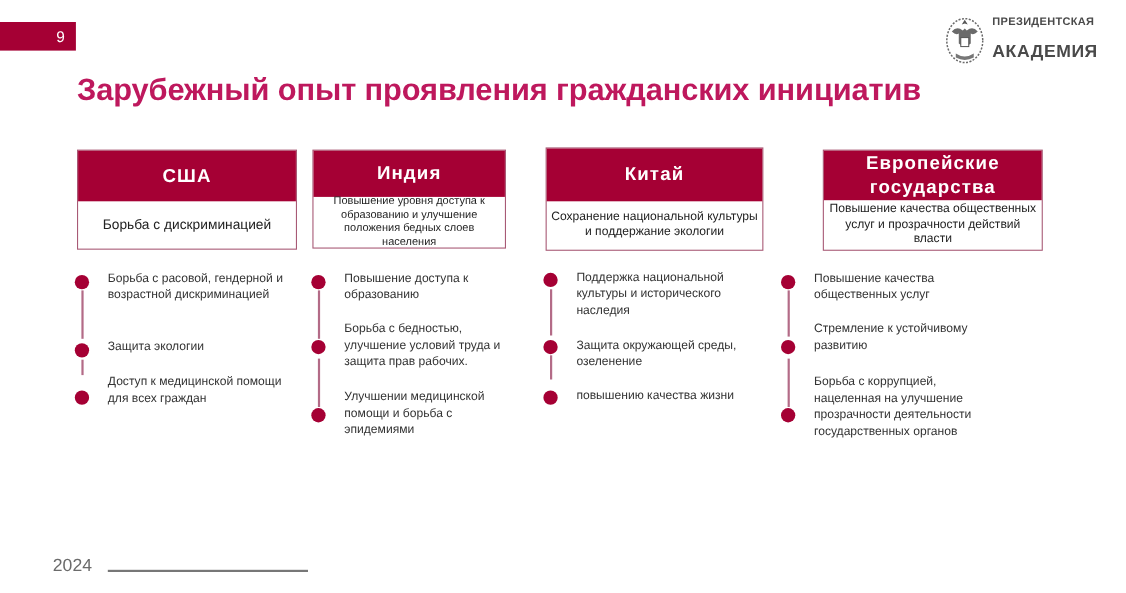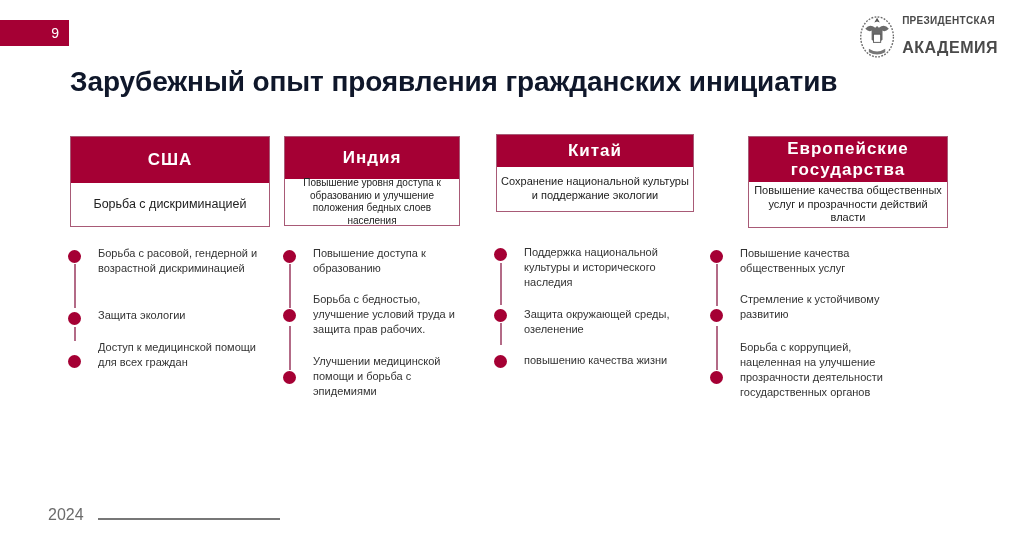--- a/index.html
+++ b/index.html
@@ -13,21 +13,21 @@
   }
 
   .logo { position: absolute; left: 858px; top: 8px; width: 140px; height: 56px; display: flex; align-items: center; }
   .logo-emblem { width: 42px; height: 52px; }
   .logo-text { margin-left: 6px; color: #4a4a4a; line-height: 1; }
   .logo-line1 { font-size: 10px; font-weight: bold; letter-spacing: 0.3px; }
   .logo-line2 { font-size: 16px; font-weight: bold; letter-spacing: 0.5px; margin-top: 14px; }
 
   .title {
     position: absolute; left: 70px; top: 66px;
-    font-size: 28px; font-weight: bold; color: #0f172a; letter-spacing: -0.1px;
+    font-size: 28px; font-weight: bold; color: #be185d; letter-spacing: -0.1px;
   }
 
   .col { position: absolute; top: 136px; }
   .card { border: 1.5px solid #a85a76; background: #fff; }
   .card-head {
     background: #a50034; color: #fff; font-weight: bold; text-align: center;
     font-size: 17px; letter-spacing: 1px; display: flex; align-items: center; justify-content: center;
     line-height: 1.2;
   }
   .card-body {
@@ -110,21 +110,21 @@
     <div class="item-text" style="top:-2px; width:165px;">Борьба с бедностью, улучшение условий труда и защита прав рабочих.</div>
   </div>
   <div class="item" style="top:108px;">
     <div class="dot" style="left:0; top:15px;"></div>
     <div class="item-text" style="top:-2px; width:150px;">Улучшении медицинской помощи и борьба с эпидемиями</div>
   </div>
 </div>
 
 <div class="col" style="left:496px; width:198px; top:134px;">
   <div class="card">
-    <div class="card-head" style="height:32px;">Китай</div>
+    <div class="card-head" style="height:48px;">Китай</div>
     <div class="card-body" style="height:44px; font-size:11px;">Сохранение национальной культуры и поддержание экологии</div>
   </div>
 </div>
 <div class="list" style="left:494px; top:245px; width:210px; height:130px;">
   <div class="vline" style="left:6px; top:18px; height:42px;"></div>
   <div class="vline" style="left:6px; top:78px; height:22px;"></div>
   <div class="item" style="top:0;">
     <div class="dot" style="left:0; top:3px;"></div>
     <div class="item-text" style="top:0; width:160px;">Поддержка национальной культуры и исторического наследия</div>
   </div>

